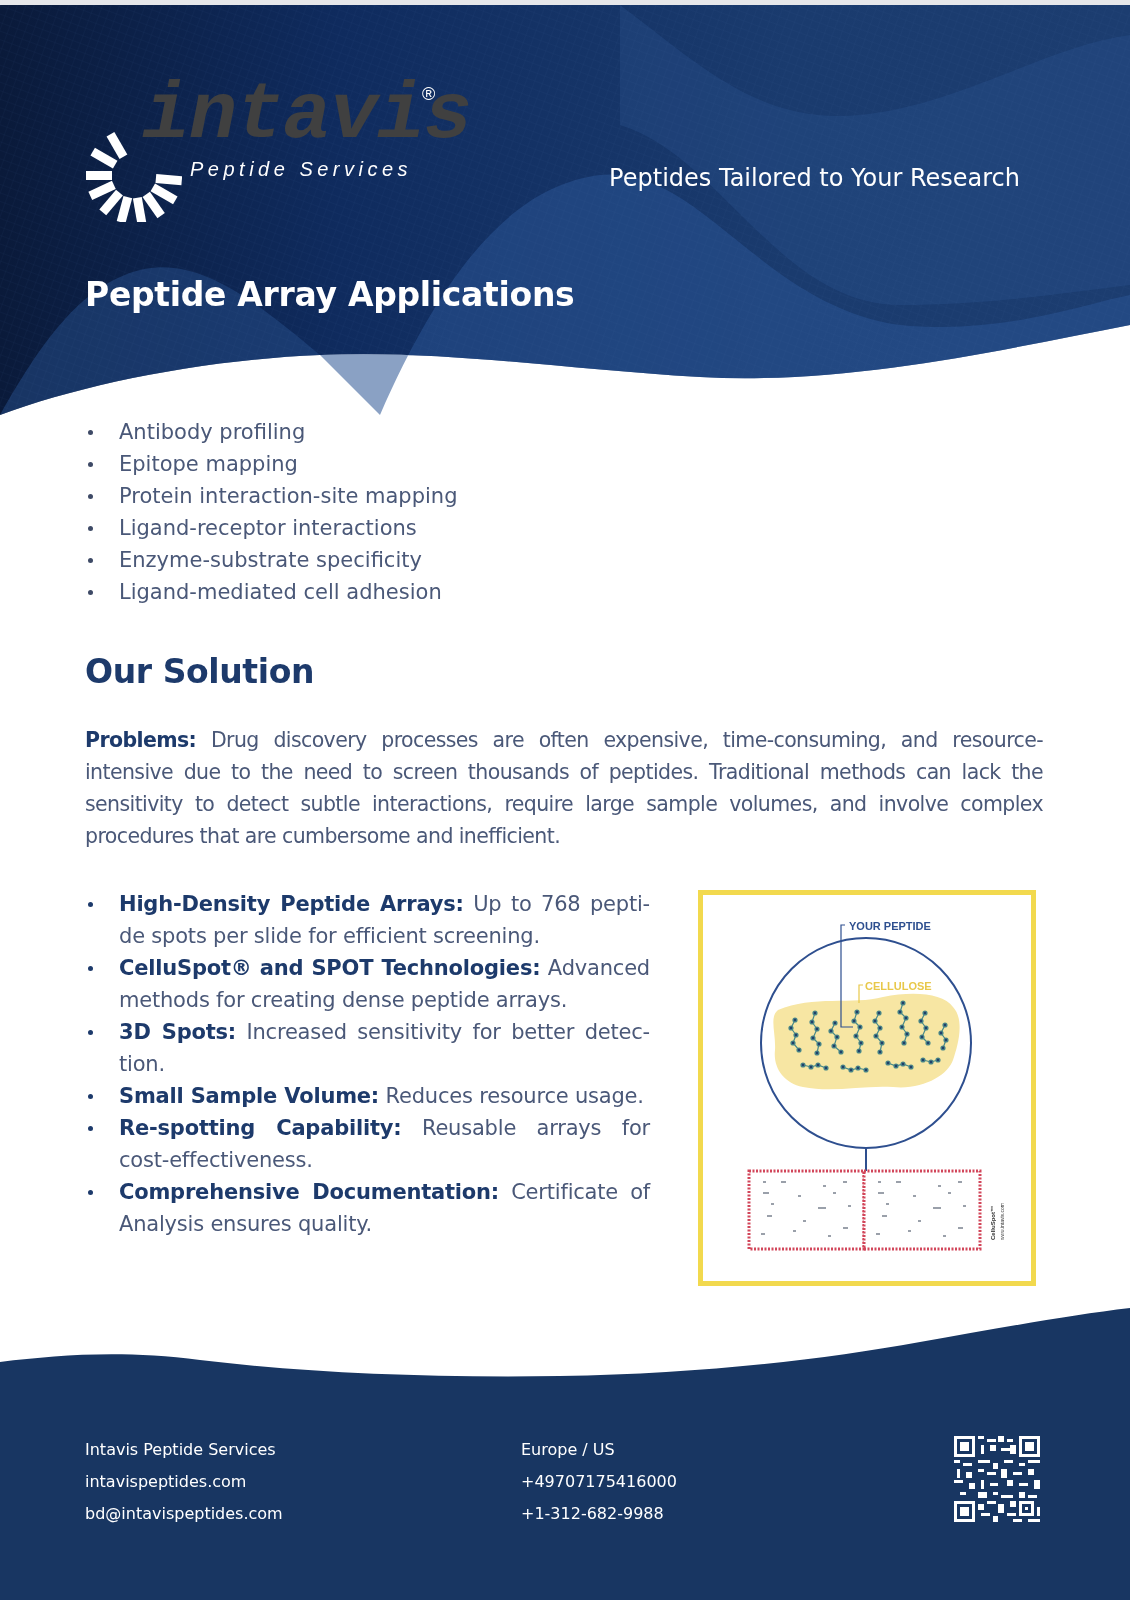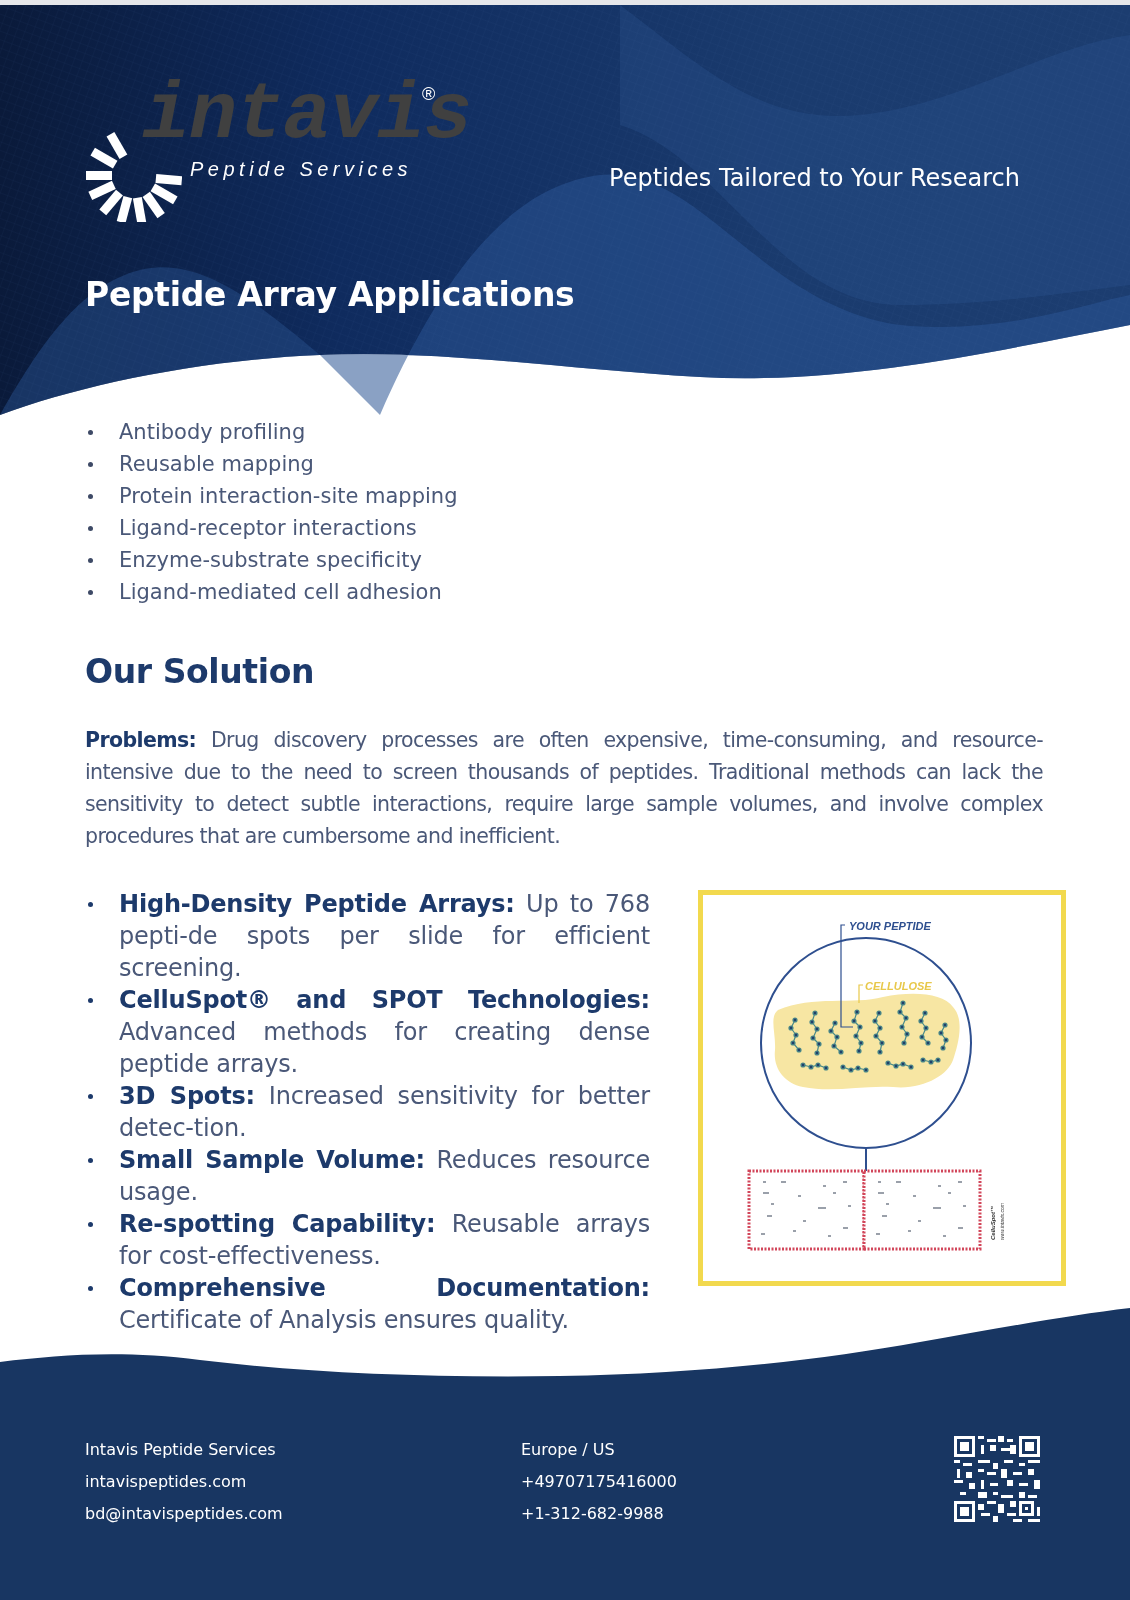--- a/index.html
+++ b/index.html
@@ -52,27 +52,27 @@
     color: #1d3a6b; letter-spacing: -0.4px; margin: 0;
   }
   .problems {
     position: absolute; left: 85px; top: 724px; width: 958px; margin: 0;
     font-size: 20.5px; line-height: 32px; color: #4a5878; text-align: justify;
     letter-spacing: -0.6px;
   }
   .problems b { color: #1d3a6b; }
 
   .feats { position: absolute; left: 85px; top: 888px; width: 565px; margin: 0; padding: 0; list-style: none; }
-  .feats li { position: relative; padding-left: 34px; font-size: 24px; line-height: 32px; color: #4a5878; text-align: justify; letter-spacing: -0.2px; }
+  .feats li { position: relative; padding-left: 34px; font-size: 21px; line-height: 32px; color: #4a5878; text-align: justify; letter-spacing: -0.2px; }
   .feats li::before { top: 14px; background: #1d3a6b; }
   .feats b { color: #1d3a6b; }
 
   .figure {
-    position: absolute; left: 698px; top: 890px; width: 368px; height: 396px;
-    border: 5px solid #f2d94e; box-sizing: border-box; background: #fff; font-style: italic;
+    position: absolute; left: 698px; top: 890px; width: 338px; height: 396px;
+    border: 5px solid #f2d94e; box-sizing: border-box; background: #fff;
   }
   .figure svg { position: absolute; left: 0; top: 0; }
 
   .contact { position: absolute; top: 1434px; font-size: 16px; line-height: 32px; color: #ffffff; }
   .contact div { white-space: nowrap; }
   .contact.left { left: 85px; }
   .contact.mid { left: 521px; }
   .qr { position: absolute; left: 954px; top: 1436px; width: 86px; height: 86px; }
 </style>
 </head>
@@ -120,21 +120,21 @@
 </div>
 
 <div class="tagline">
   <div>Peptides Tailored to Your Research</div>
 </div>
 
 <h1 class="page-title" style="margin:0">Peptide Array Applications</h1>
 
 <ul class="apps">
   <li>Antibody profiling</li>
-  <li>Reusable mapping</li>
+  <li>Epitope mapping</li>
   <li>Protein interaction-site mapping</li>
   <li>Ligand-receptor interactions</li>
   <li>Enzyme-substrate specificity</li>
   <li>Ligand-mediated cell adhesion</li>
 </ul>
 
 <h2 class="solution-title">Our Solution</h2>
 
 <p class="problems"><b>Problems:</b><span> Drug discovery processes are often expensive, time-consuming, and resource-intensive due to the need to screen thousands of peptides. Traditional methods can lack the sensitivity to detect subtle interactions, require large sample volumes, and involve complex procedures that are cumbersome and inefficient.</span></p>
 

